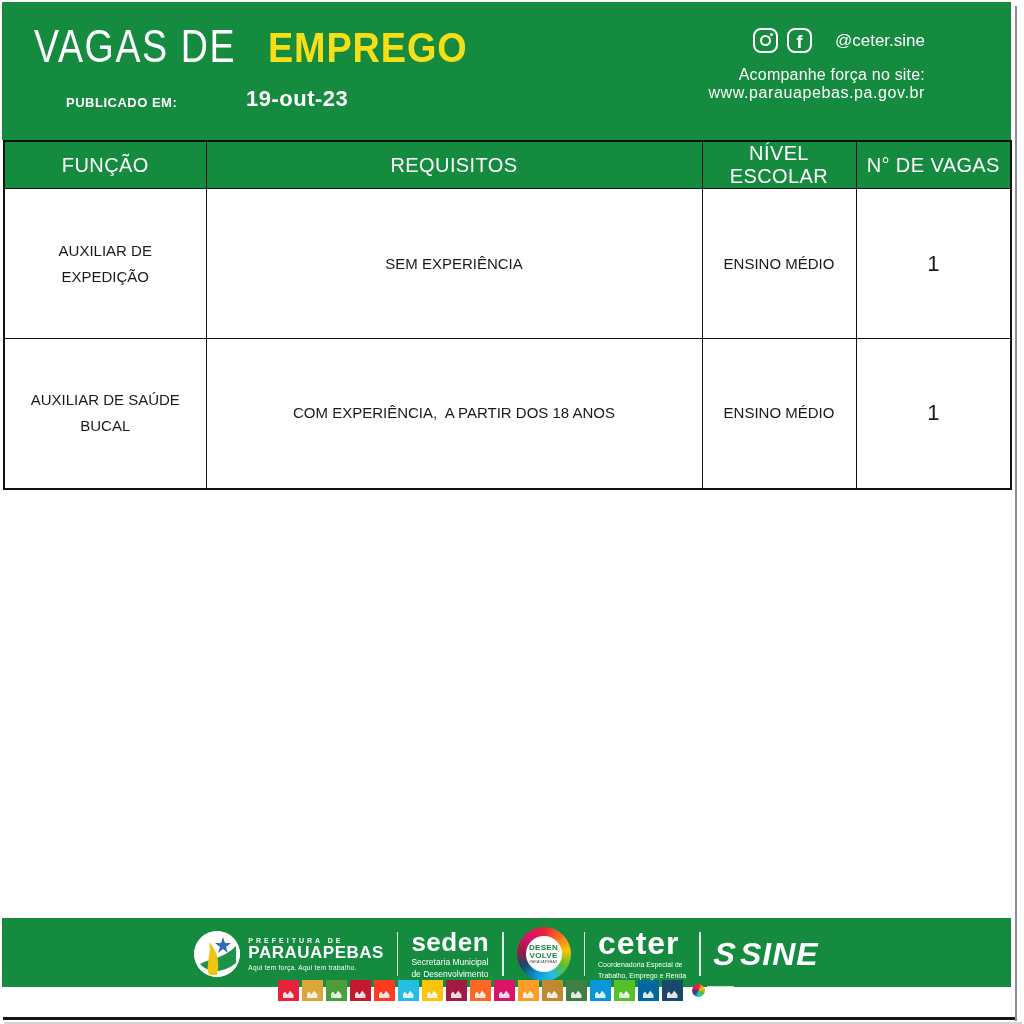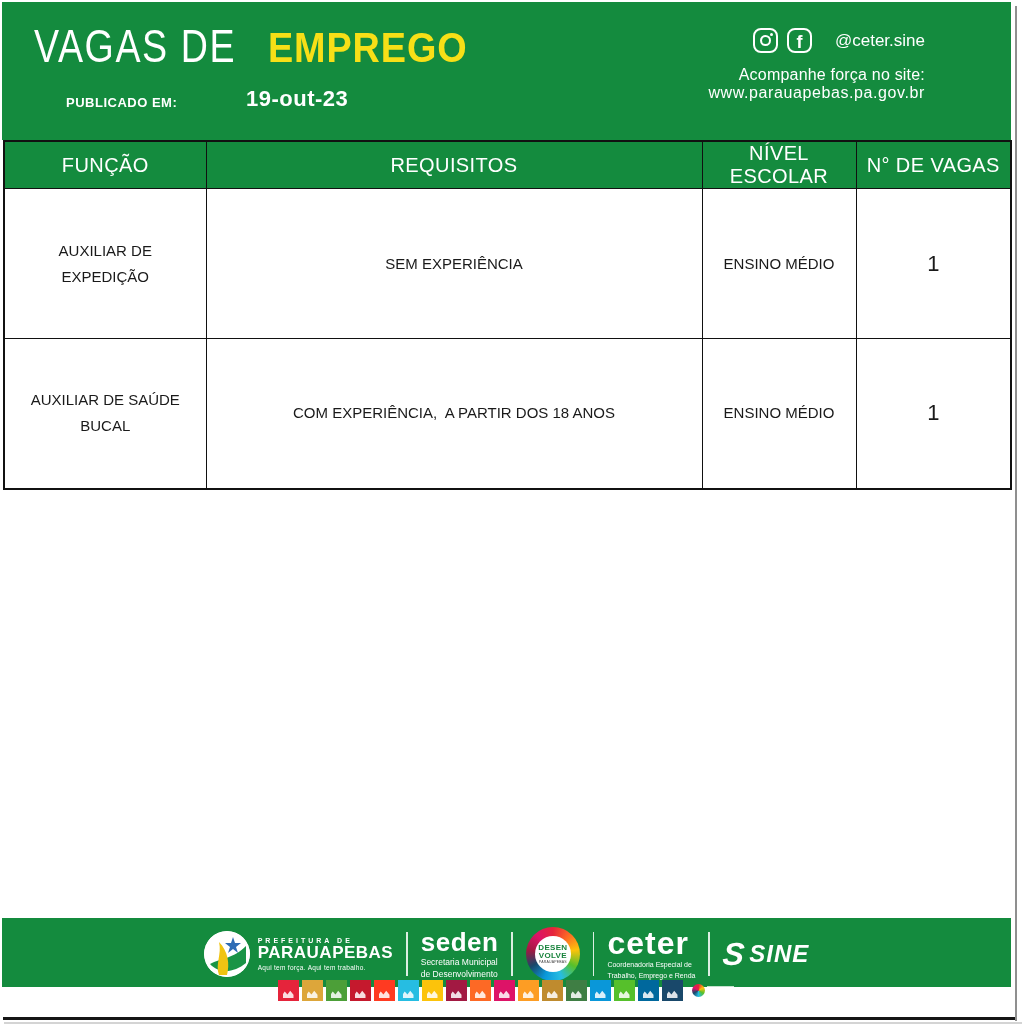--- a/index.html
+++ b/index.html
@@ -64,21 +64,21 @@
     display:flex;flex-direction:column;align-items:center;justify-content:center;line-height:1;}
   .dv1{font-size:8px;font-weight:bold;color:#17833b;letter-spacing:.3px;}
   .dv3{font-size:3.5px;color:#444;margin-top:1px;letter-spacing:.2px;}
 
   .ceter{display:flex;flex-direction:column;line-height:1;}
   .ceter-name{font-size:32px;font-weight:bold;letter-spacing:1px;}
   .ceter-sub{font-size:7px;line-height:1.25;margin-top:2px;}
 
   .sine{display:flex;align-items:center;gap:5px;}
   .sine-s{font-size:32px;font-weight:bold;font-style:italic;transform:skewX(-6deg);line-height:1;}
-  .sine-name{font-size:24px;font-weight:bold;font-style:italic;letter-spacing:1px;}
+  .sine-name{font-size:32px;font-weight:bold;font-style:italic;letter-spacing:1px;}
 
   .sdg-row{position:absolute;left:0;right:0;top:62px;display:flex;justify-content:center;align-items:center;gap:3px;}
   .sdg-square{width:21px;height:21px;position:relative;}
   .sdg-square::after{content:"";position:absolute;left:5px;bottom:3px;width:11px;height:8px;
     background:rgba(255,255,255,.85);clip-path:polygon(0 60%,20% 20%,45% 55%,70% 10%,100% 60%,100% 100%,0 100%);}
   .ods-logo{width:46px;height:21px;margin-left:4px;display:flex;align-items:center;gap:2px;padding:2px;}
   .ods-wheel{width:13px;height:13px;border-radius:50%;flex:none;
     background:conic-gradient(#e5243b,#fcc30b,#56c02b,#26bde2,#19486a,#dd1367,#e5243b);}
   .ods-lines{display:flex;flex-direction:column;gap:2px;flex:1;}
   .ods-lines span{display:block;height:2px;background:rgba(255,255,255,.75);}

